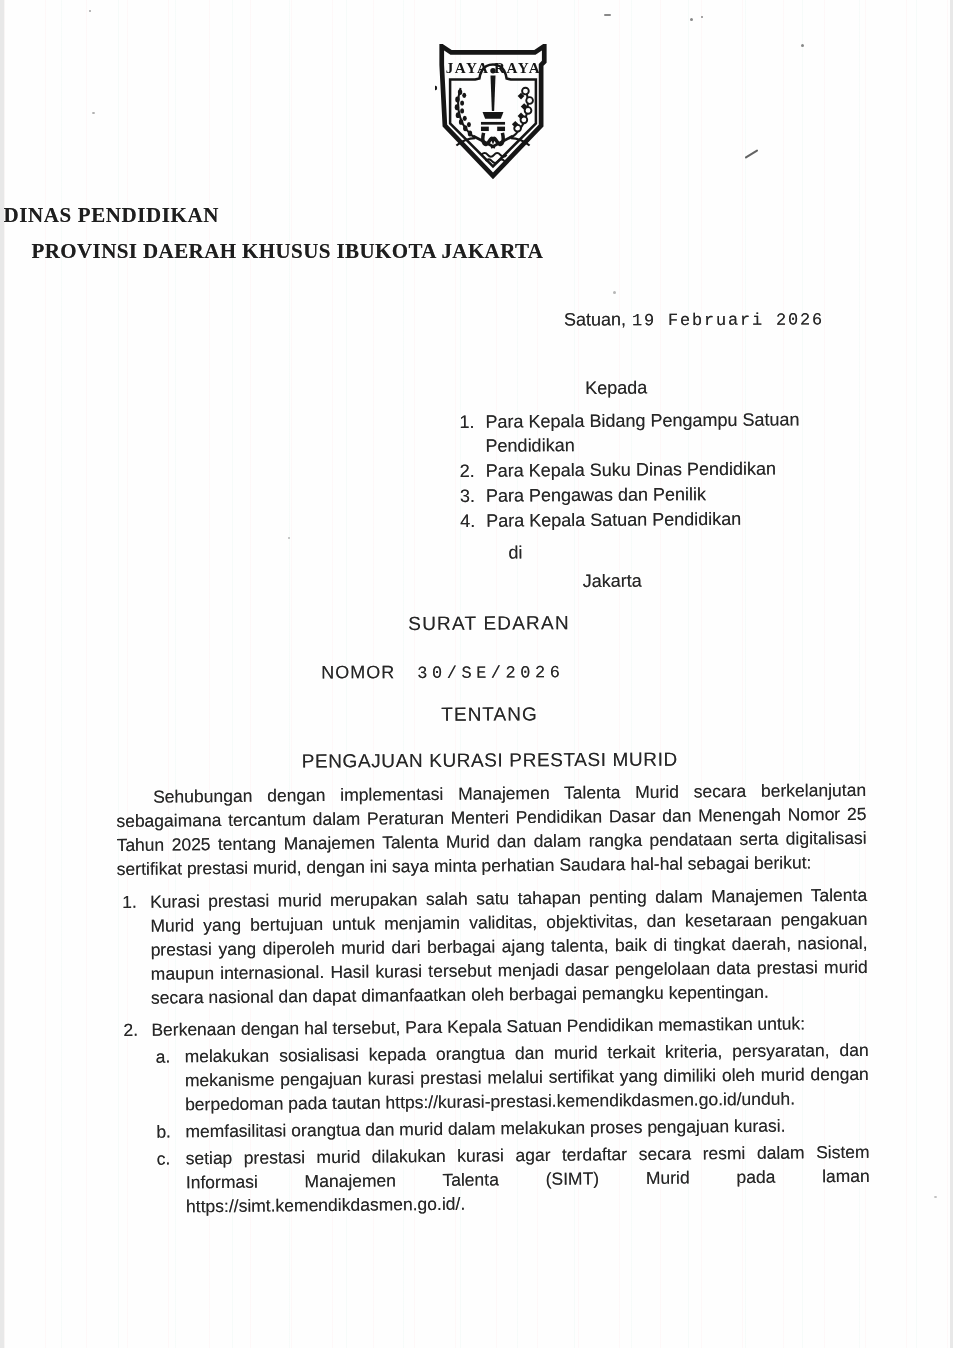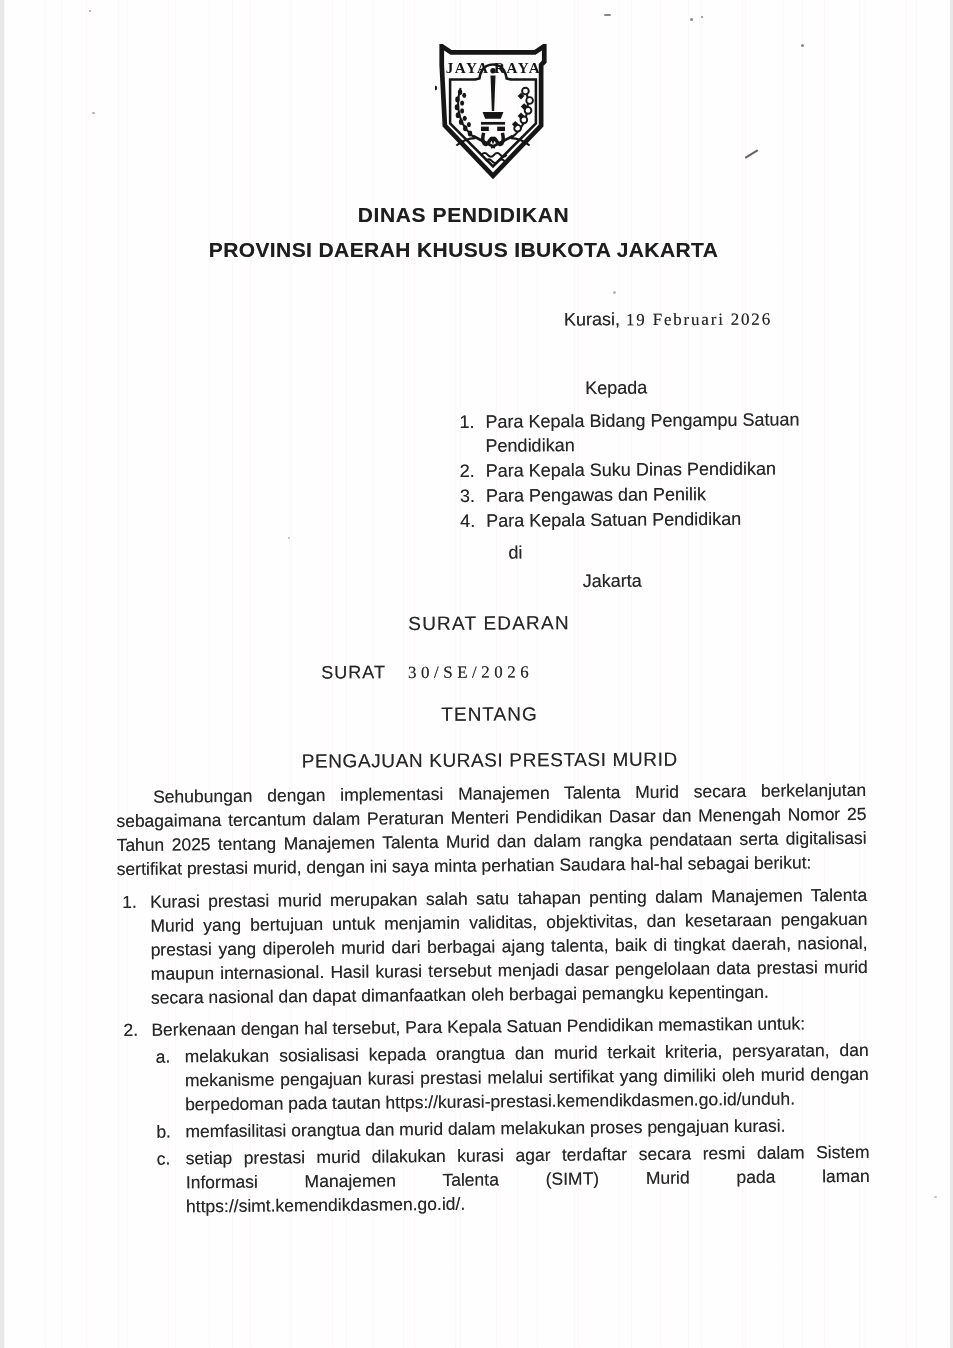--- a/index.html
+++ b/index.html
@@ -9,27 +9,27 @@
     margin:0 auto;
     background:
       repeating-linear-gradient(90deg, rgba(255,225,228,0.22) 0 1px, rgba(255,255,255,0) 1px 41px),
       repeating-linear-gradient(90deg, rgba(215,240,232,0.20) 0 1px, rgba(255,255,255,0) 1px 57px),
       #fefefe;
     overflow:hidden;
     font-family:"Liberation Sans", sans-serif;
     color:#262626;
   }
   .txt{ text-shadow:0 0 0.5px rgba(20,20,20,0.55); }
-  .mono{ font-family:Liberation Serif, serif; }
+  .mono{ font-family:Liberation Mono, monospace; }
 
   
   .logo{ position:absolute; left:431px; top:44px; width:116px; height:136px; }
-  .letterhead{ position:absolute; left:0; top:203px; width:920px; text-align:center; }
+  .letterhead{ position:absolute; left:0; top:203px; width:920px; text-align:left;font-family:Liberation Serif, serif; }
   .lh-agency{ font-size:21px; font-weight:bold; letter-spacing:0.6px; color:#1e1e1e; }
-  .lh-region{ font-size:21px; font-weight:bold; letter-spacing:0.4px; color:#1e1e1e; margin-top:11px; }
+  .lh-region{ font-size:21px; font-weight:bold; letter-spacing:0.4px; color:#1e1e1e; margin-top:11px;padding-left:28px; }
 
   
   .dateline{ position:absolute; left:560px; top:309px; font-size:18px; transform:rotate(-0.25deg); white-space:nowrap; }
   .dateline .mono{ font-size:17px; letter-spacing:1.8px; margin-left:6px; }
 
   
   .recipients{ position:absolute; left:455px; top:377px; width:420px; font-size:18px; line-height:24px; transform:rotate(-0.45deg); transform-origin:left top; }
   .kepada{ margin-left:126px; margin-bottom:9px; }
   .yth-row{ display:flex; }
   .yth{ width:43px; flex:none; }
@@ -126,21 +126,21 @@
       <text x="55.5" y="27.5" text-anchor="middle" font-family="Liberation Serif, serif" font-size="14.5" font-weight="bold" letter-spacing="1.5" fill="#161616">JAYA RAYA</text>
     </svg>
   </div>
 
   <div class="letterhead txt">
     <div class="lh-agency">DINAS PENDIDIKAN</div>
     <div class="lh-region">PROVINSI DAERAH KHUSUS IBUKOTA JAKARTA</div>
   </div>
 
   <div class="dateline txt">
-    <span>Kurasi,</span><span class="mono">19 Februari 2026</span>
+    <span>Satuan,</span><span class="mono">19 Februari 2026</span>
   </div>
 
   <div class="recipients txt">
     <div class="kepada">Kepada</div>
     <div class="yth-row">
       <div class="rcpt-list">
         <div class="rcpt-item">
           <span class="rcpt-num">1.</span>
           <span class="rcpt-text">Para Kepala Bidang Pengampu Satuan Pendidikan</span>
         </div>
@@ -158,21 +158,21 @@
         </div>
       </div>
     </div>
     <div class="di">di</div>
     <div class="di-city">Jakarta</div>
   </div>
 
   <div class="doc-title txt">
     <div class="t-se">SURAT EDARAN</div>
     <div class="t-nomor">
-      <span>SURAT</span><span class="mono">30/SE/2026</span>
+      <span>NOMOR</span><span class="mono">30/SE/2026</span>
     </div>
     <div class="t-tentang">TENTANG</div>
     <div class="t-subject">PENGAJUAN KURASI PRESTASI MURID</div>
   </div>
 
   <div class="body txt">
     <p class="opening">Sehubungan dengan implementasi Manajemen Talenta Murid secara berkelanjutan sebagaimana tercantum dalam Peraturan Menteri Pendidikan Dasar dan Menengah Nomor 25 Tahun 2025 tentang Manajemen Talenta Murid dan dalam rangka pendataan serta digitalisasi sertifikat prestasi murid, dengan ini saya minta perhatian Saudara hal-hal sebagai berikut:</p>
 
     <div class="li">
       <span class="li-num">1.</span>

